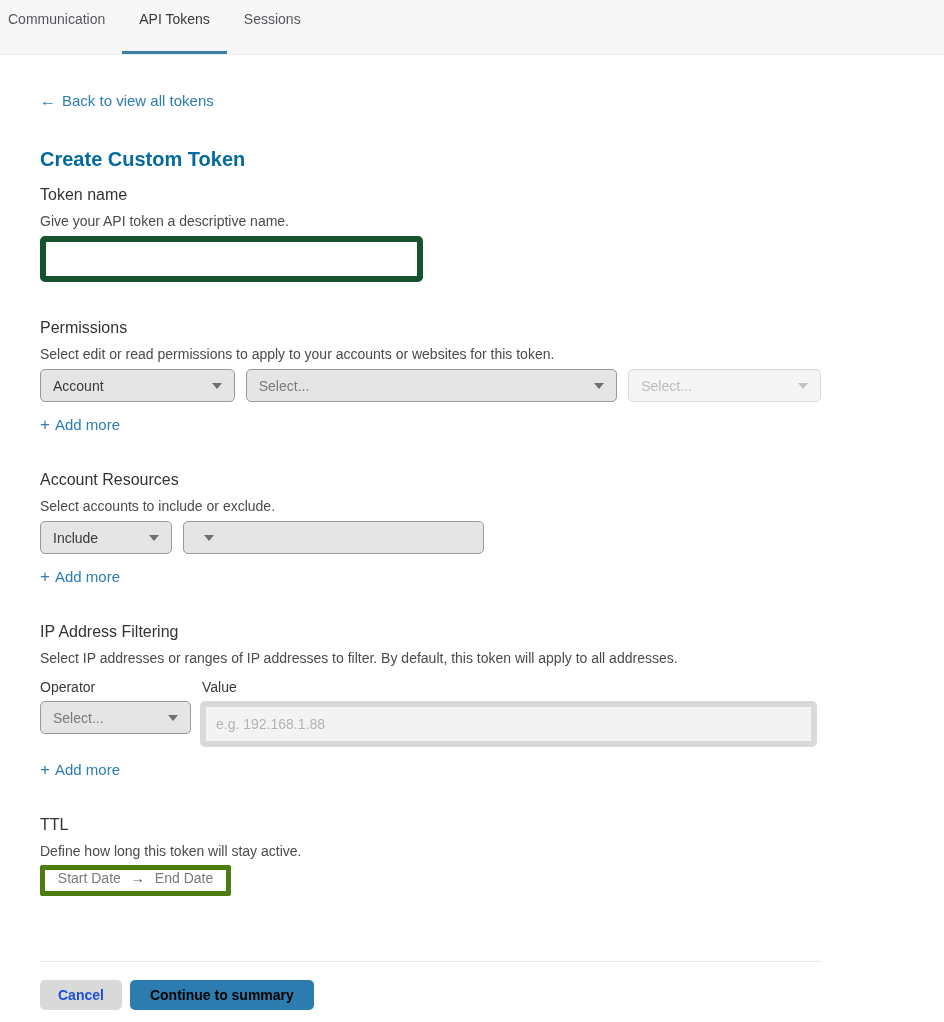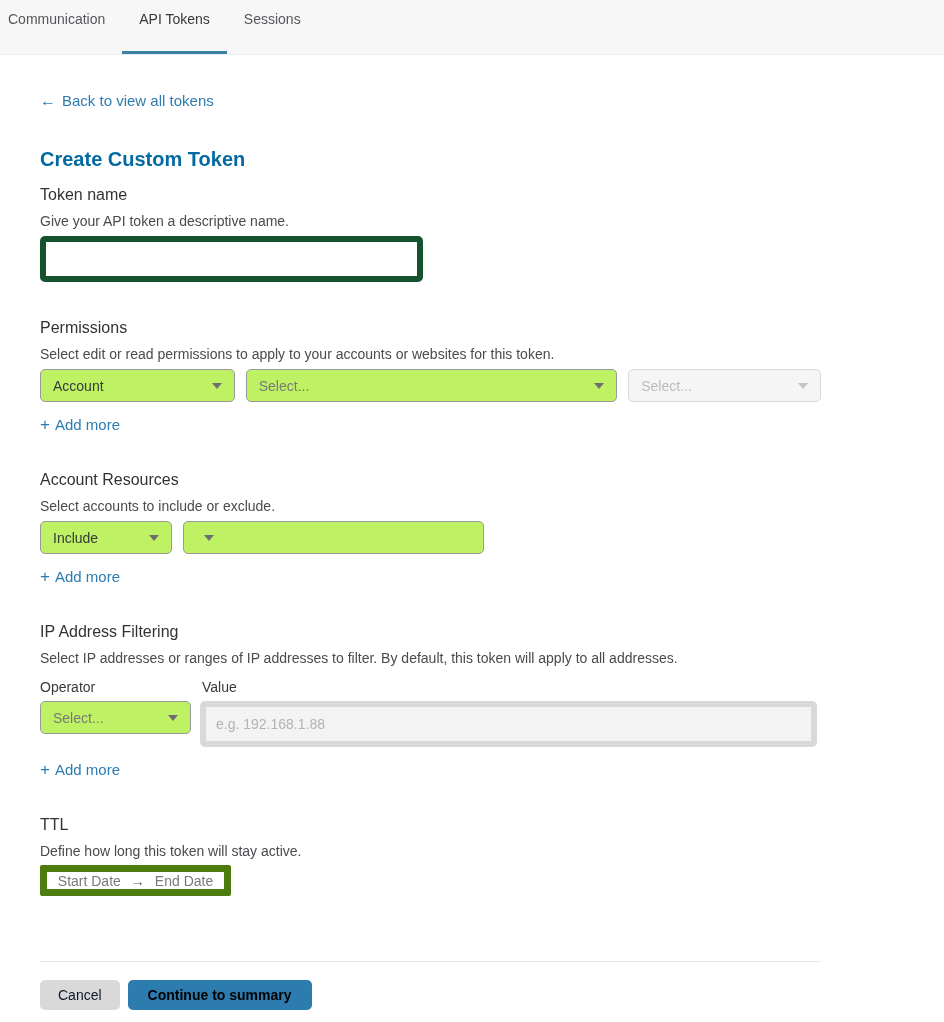--- a/index.html
+++ b/index.html
@@ -53,21 +53,21 @@
     height: 46px; border: 6px solid #14532d; border-radius: 5px;
     background: #fff; font-family: "Liberation Sans", sans-serif;
     font-size: 14px; color: #36393a; padding: 0 10px; outline: none;
   }
   .text-input::placeholder { color: #b3b3b3; }
   .text-input:disabled { background: #f3f3f3; border-color: #d9d9d9; }
 
   
   .select {
     height: 33px; border: 1px solid #999999; border-radius: 5px;
-    background: #bef264; display: flex; align-items: center;
+    background: #e5e5e5; display: flex; align-items: center;
     padding: 0 12px; cursor: pointer;
   }
   .select .select-value { flex: 1; font-size: 14px; color: #36393a; }
   .select .select-value.placeholder { color: #797979; }
   .select .chevron {
     width: 0; height: 0; margin-left: 8px;
     border-left: 5px solid transparent; border-right: 5px solid transparent;
     border-top: 6px solid #6e6e73;
   }
   .select.disabled {
@@ -82,35 +82,35 @@
   }
   .add-more .plus { font-size: 17px; line-height: 17px; }
 
   .mini-labels { display: flex; margin-top: 10px; }
   .mini-label { font-size: 14px; line-height: 19px; color: #36393a; }
   .mini-label.operator { width: 162px; }
 
   
   .date-range {
     margin-top: 4px; width: 191px; height: 31px;
-    border: 7px solid #4d7c0f; border-radius: 2px;
-    display: flex; align-items: flex-end; justify-content: center; gap: 10px;
+    border: 5px solid #4d7c0f; border-radius: 2px;
+    display: flex; align-items: flex-start; justify-content: center; gap: 10px;
     font-size: 14px; color: #797979; cursor: pointer; background: #fff;
   }
   .date-range .range-arrow { color: #56565c; font-size: 14px; }
 
   .divider { margin-top: 65px; width: 781px; height: 1px; background: #e8e8e8; }
 
   .footer-actions { margin-top: 18px; display: flex; gap: 8px; }
   .btn {
     height: 30px; border: none; border-radius: 5px;
     font-family: "Liberation Sans", sans-serif; font-size: 14px;
     padding: 0 18px; cursor: pointer;
   }
-  .btn-cancel { background: #d9d9d9; color: #0f172a; }
+  .btn-cancel { background: #d9d9d9; color: #1d4ed8; font-weight: bold; }
   .btn-primary { background: #2c7cb0; color: #000000; font-weight: 700; padding: 0 20px; }
 
   
   .w-scope { width: 195px; }
   .w-permgroup { width: 372px; }
   .w-access { width: 193px; }
   .w-mode { width: 132px; }
   .w-accounts { width: 301px; }
   .w-operator { width: 151px; }
   .w-ipvalue { width: 617px; }

